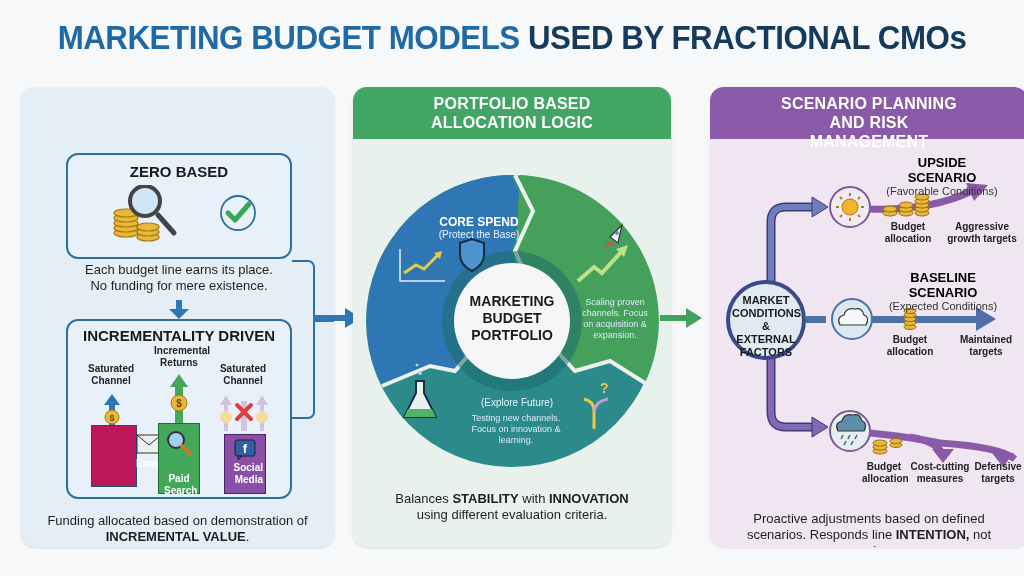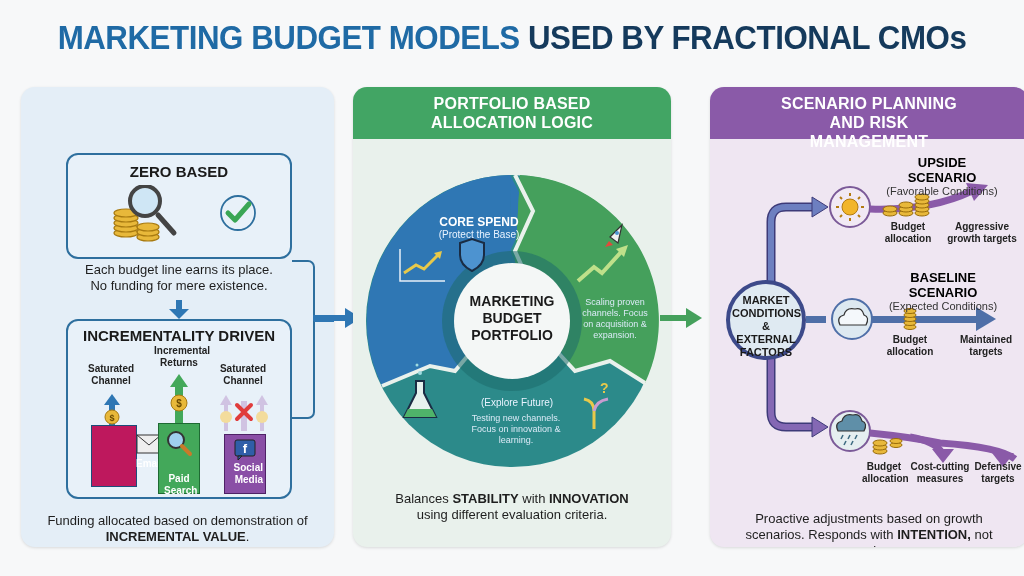--- a/index.html
+++ b/index.html
@@ -336,16 +336,16 @@
       <div style="font-size:11px;color:#333;">(Expected Conditions)</div>
     </div>
     <div class="small abs" style="left:176px;top:247px;width:48px;">Budget allocation</div>
     <div class="small abs" style="left:246px;top:247px;width:60px;">Maintained targets</div>
 
     <div class="small abs" style="left:152px;top:374px;width:44px;">Budget allocation</div>
     <div class="small abs" style="left:198px;top:374px;width:64px;">Cost-cutting measures</div>
     <div class="small abs" style="left:262px;top:374px;width:52px;">Defensive targets</div>
 
     <div class="foot" style="top:424px;padding:0 28px;">
-      <span>Proactive adjustments based on growth scenarios. Responds with </span><b>INTENTION,</b><span> not panic.</span>
+      <span>Proactive adjustments based on defined scenarios. Responds line </span><b>INTENTION,</b><span> not panic.</span>
     </div>
   </div>
 </div>
 
 </body></html>

